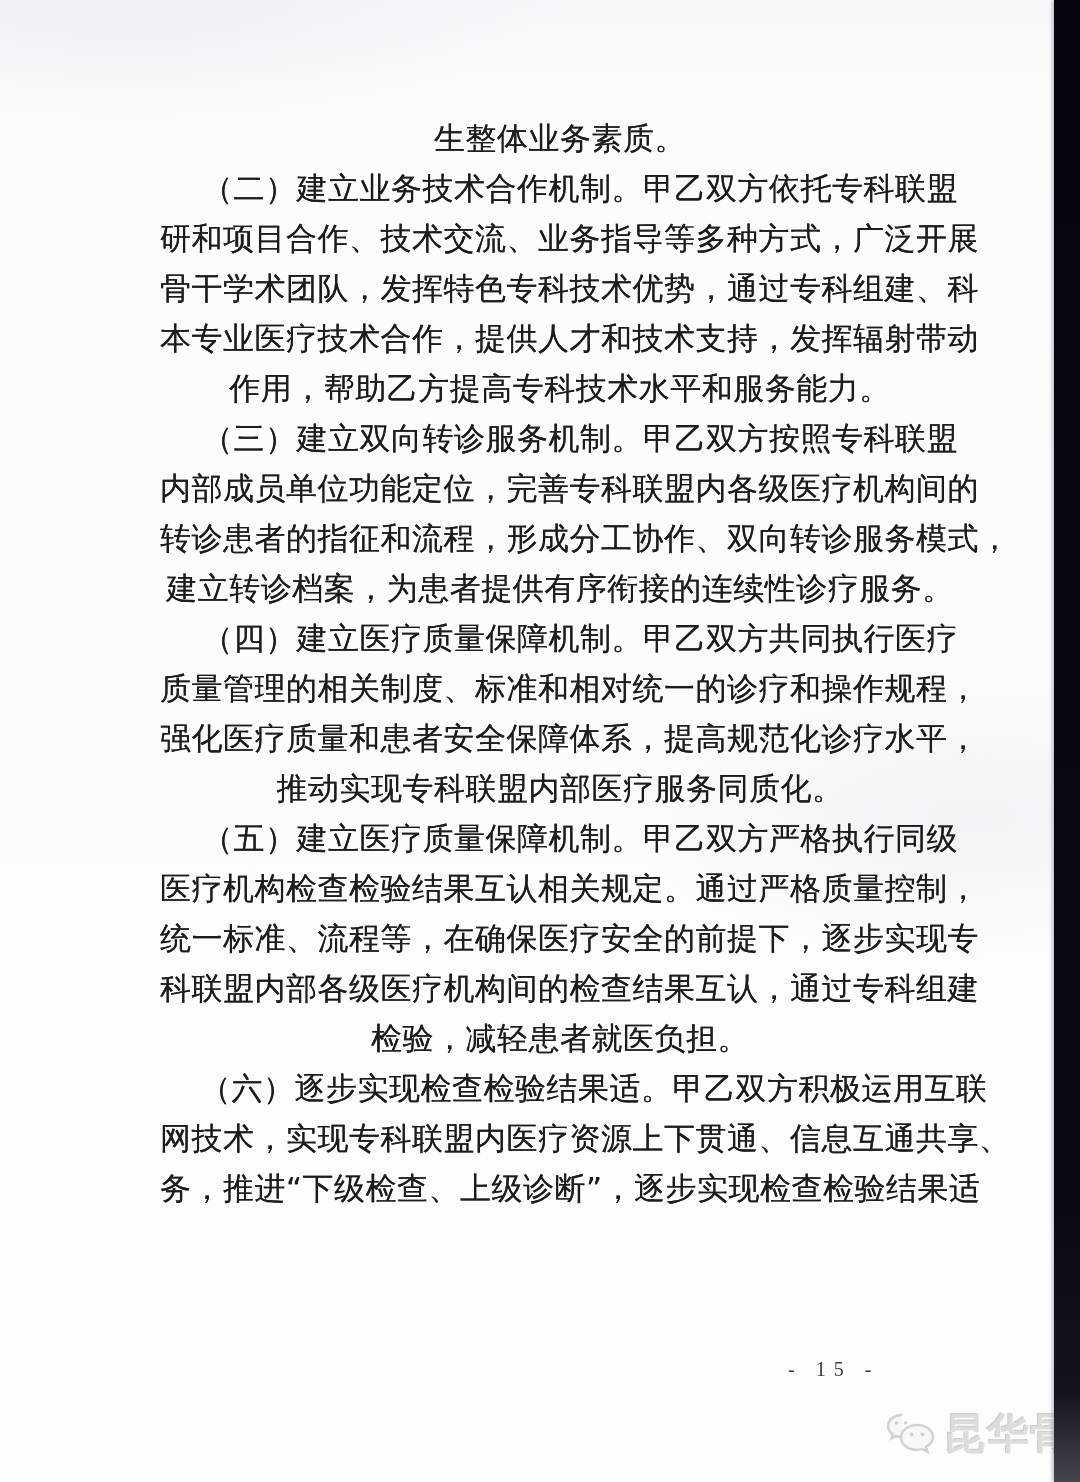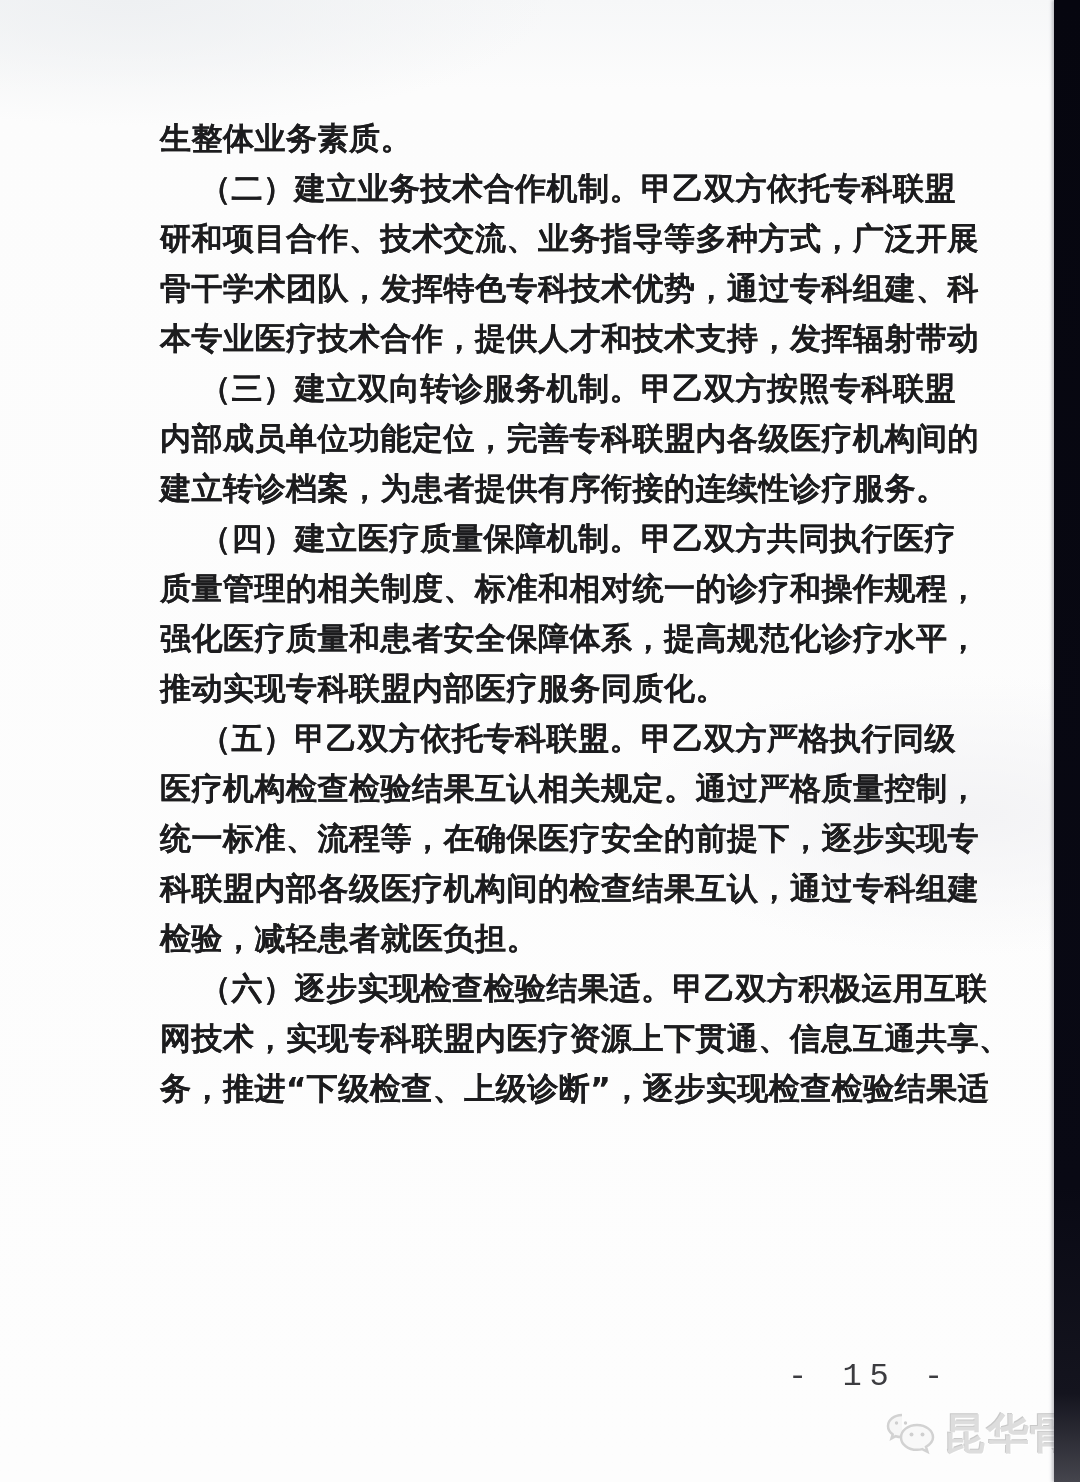--- a/index.html
+++ b/index.html
@@ -17,31 +17,32 @@
   .text-block{
     position:absolute;
     left:160px;top:113px;
     width:800px;
   }
   .text-line{
     font-size:31px;
     line-height:50px;
     height:50px;
     color:#1c1c1e;
-    font-weight:700;
+    font-weight:400;
     letter-spacing:0.5px;
     white-space:nowrap;
     text-shadow:0 0 0.6px #3a3a3a;
+    text-align:center;
   }
   .text-line.indent{padding-left:40px;}
   .page-number{
     position:absolute;
     left:788px;top:1358px;
-    font-family:Liberation Mono, monospace;
-    font-size:32px;
+    font-family:Liberation Serif, serif;
+    font-size:20px;
     color:#3c3c40;
     letter-spacing:8px;
     white-space:nowrap;
   }
   .watermark{
     position:absolute;
     left:884px;top:1406px;
     display:flex;align-items:center;gap:8px;
   }
   .watermark-text{
@@ -65,28 +66,30 @@
 <body>
 
 <div class="page">
 
   <div class="text-block" id="text-block">
       <div class="text-line">生整体业务素质。</div>
       <div class="text-line indent">（二）建立业务技术合作机制。甲乙双方依托专科联盟</div>
       <div class="text-line">研和项目合作、技术交流、业务指导等多种方式，广泛开展</div>
       <div class="text-line">骨干学术团队，发挥特色专科技术优势，通过专科组建、科</div>
       <div class="text-line">本专业医疗技术合作，提供人才和技术支持，发挥辐射带动</div>
+      <div class="text-line">作用，帮助乙方提高专科技术水平和服务能力。</div>
       <div class="text-line indent">（三）建立双向转诊服务机制。甲乙双方按照专科联盟</div>
       <div class="text-line">内部成员单位功能定位，完善专科联盟内各级医疗机构间的</div>
+      <div class="text-line">转诊患者的指征和流程，形成分工协作、双向转诊服务模式，</div>
       <div class="text-line">建立转诊档案，为患者提供有序衔接的连续性诊疗服务。</div>
       <div class="text-line indent">（四）建立医疗质量保障机制。甲乙双方共同执行医疗</div>
       <div class="text-line">质量管理的相关制度、标准和相对统一的诊疗和操作规程，</div>
       <div class="text-line">强化医疗质量和患者安全保障体系，提高规范化诊疗水平，</div>
       <div class="text-line">推动实现专科联盟内部医疗服务同质化。</div>
-      <div class="text-line indent">（五）甲乙双方依托专科联盟。甲乙双方严格执行同级</div>
+      <div class="text-line indent">（五）建立医疗质量保障机制。甲乙双方严格执行同级</div>
       <div class="text-line">医疗机构检查检验结果互认相关规定。通过严格质量控制，</div>
       <div class="text-line">统一标准、流程等，在确保医疗安全的前提下，逐步实现专</div>
       <div class="text-line">科联盟内部各级医疗机构间的检查结果互认，通过专科组建</div>
       <div class="text-line">检验，减轻患者就医负担。</div>
       <div class="text-line indent">（六）逐步实现检查检验结果适。甲乙双方积极运用互联</div>
       <div class="text-line">网技术，实现专科联盟内医疗资源上下贯通、信息互通共享、</div>
       <div class="text-line">务，推进“下级检查、上级诊断”，逐步实现检查检验结果适</div>
     </div>
 
   <div class="page-number">- 15 -</div>

